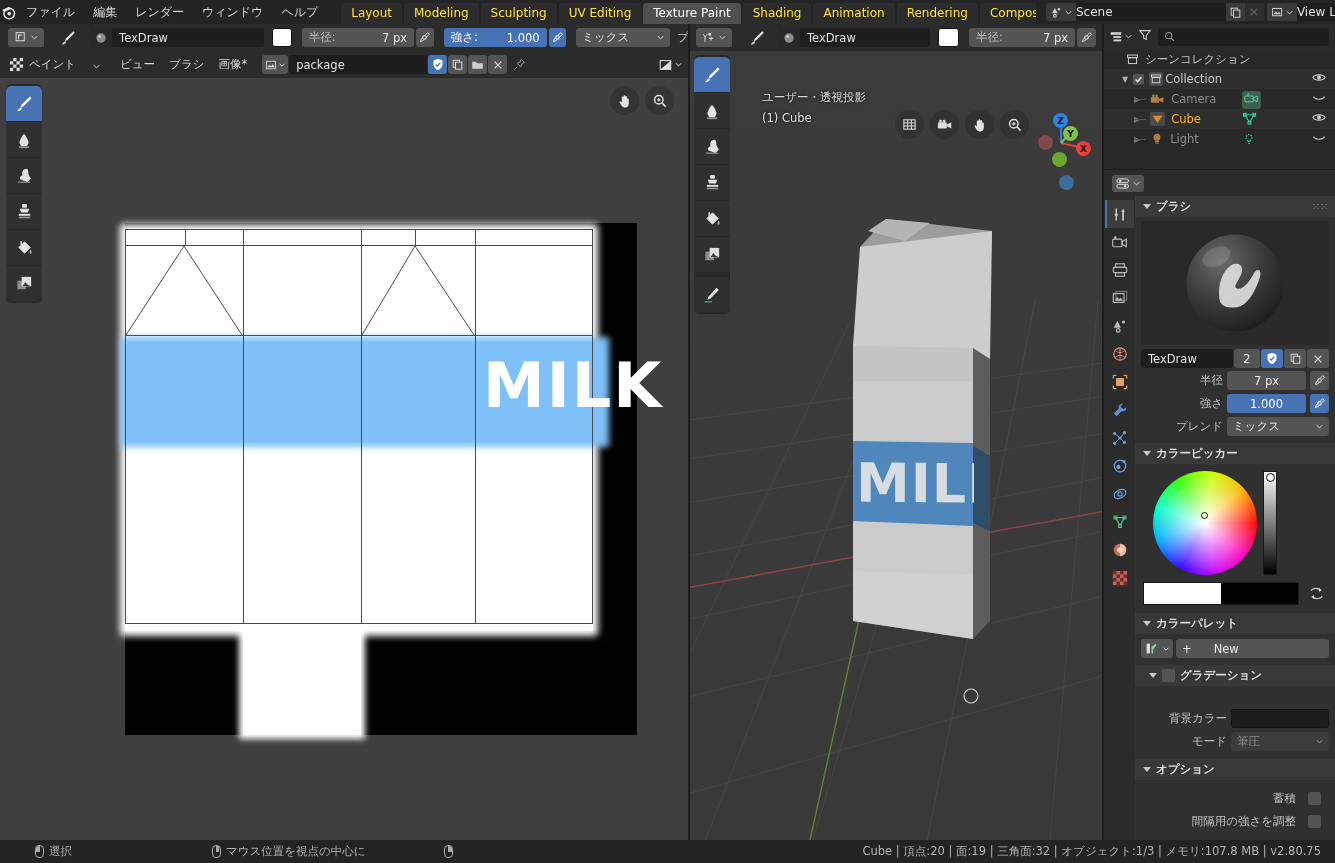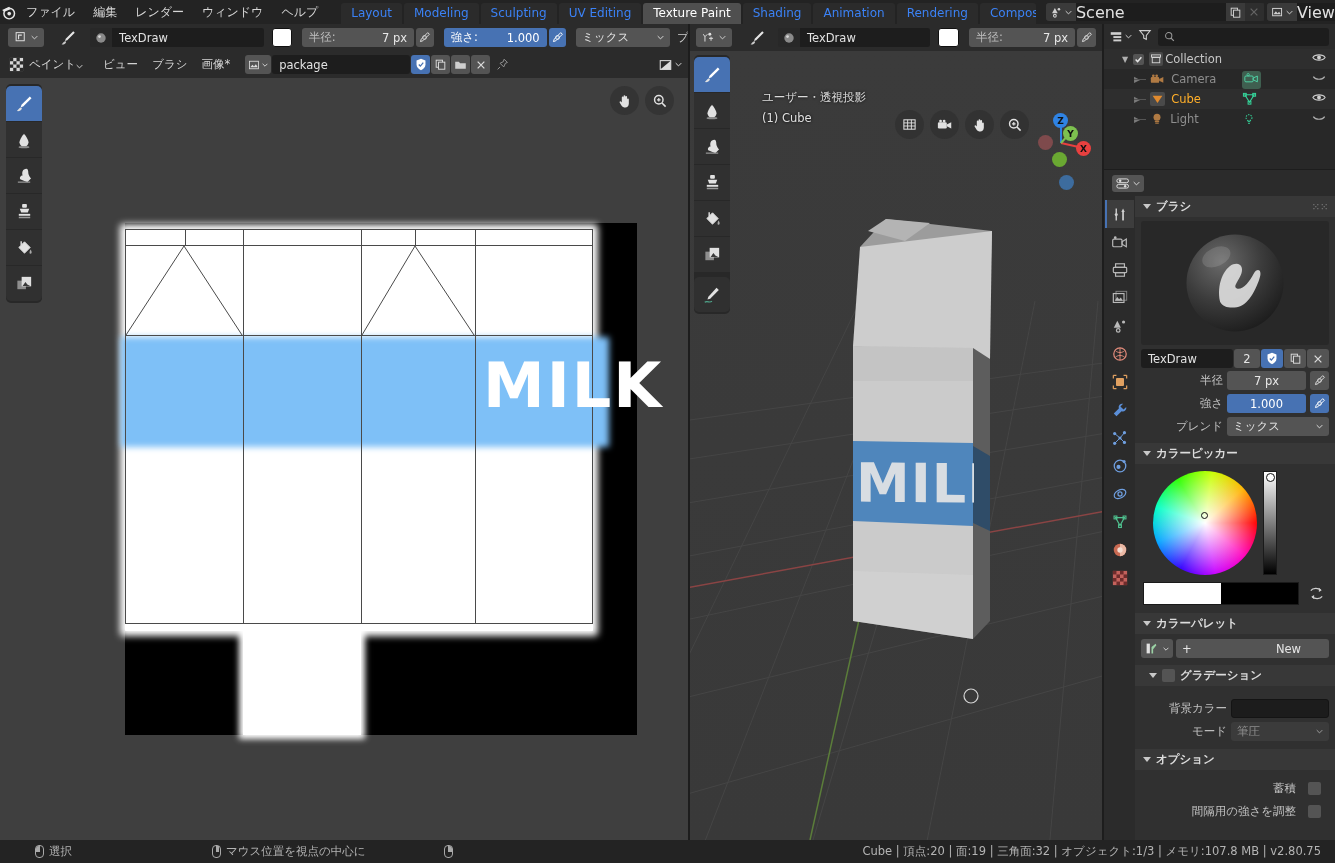--- a/index.html
+++ b/index.html
@@ -9,26 +9,26 @@
     font-family:"DejaVu Sans","Liberation Sans",sans-serif;
     font-size:11.5px; color:#d5d5d5; -webkit-font-smoothing:antialiased;
   }
   .app { position:relative; width:1335px; height:863px; }
 
   
   .topbar{position:absolute;left:0;top:0;width:1335px;height:24px;background:#232323;display:flex;align-items:center;}
   .blender-logo{width:28px;height:24px;display:flex;align-items:center;justify-content:center;}
   .menu-item{padding:2px 9px;font-size:12px;color:#d7d7d7;white-space:nowrap;cursor:default;}
   .wstabs{display:flex;align-items:flex-end;height:24px;margin-left:14px;}
-  .wstab{padding:4px 10px 5px;font-size:12px;color:#3b82f6;background:#2b2b2b;margin-right:2px;border-radius:3px 3px 0 0;height:21px;line-height:13px;white-space:nowrap;}
+  .wstab{padding:4px 10px 5px;font-size:12px;color:#fde047;background:#2b2b2b;margin-right:2px;border-radius:3px 3px 0 0;height:21px;line-height:13px;white-space:nowrap;}
   .wstab.active{background:#4f4f4f;color:#fff;}
   .topright{margin-left:8px;display:flex;align-items:center;gap:3px;}
   .idblock{display:flex;align-items:center;background:#282828;border-radius:3px;height:18px;}
   .idicon{display:flex;align-items:center;gap:2px;padding:0 4px;background:#3a3a3a;border-radius:3px 0 0 3px;height:18px;}
-  .idname{background:#1d1d1d;min-width:150px;height:18px;display:flex;align-items:center;padding:0 0;font-size:16px;color:#e2e2e2;}
+  .idname{background:#1d1d1d;min-width:150px;height:18px;display:flex;align-items:center;padding:0 0;font-size:12px;color:#e2e2e2;}
   .idbtn{width:19px;height:18px;display:flex;align-items:center;justify-content:center;background:#3a3a3a;}
   .idbtn.dim{opacity:.35;}
 
   
   .hdr{position:absolute;background:#2b2b2b;display:flex;align-items:center;height:27px;}
   .btn{height:19px;border-radius:3px;background:#545454;display:flex;align-items:center;justify-content:center;padding:0 6px;font-size:11.5px;color:#e6e6e6;white-space:nowrap;}
   .flat{background:transparent;padding:0 7px;height:19px;display:flex;align-items:center;font-size:11.5px;color:#d7d7d7;white-space:nowrap;border-radius:3px;}
   .field{height:19px;border-radius:3px;background:#1d1d1d;display:flex;align-items:center;padding:0 7px;color:#e2e2e2;font-size:11.5px;}
   .slider{height:19px;border-radius:3px;background:#545454;display:flex;align-items:center;justify-content:space-between;padding:0 7px;font-size:11.5px;position:relative;overflow:hidden;}
   .slider .lab{color:#bdbdbd;z-index:2;}
@@ -236,21 +236,21 @@
               <rect x="8" y="1" width="3.5" height="3.5"></rect>
               <rect x="4.5" y="4.5" width="3.5" height="3.5"></rect>
               <rect x="11.5" y="4.5" width="3.5" height="3.5"></rect>
               <rect x="1" y="8" width="3.5" height="3.5"></rect>
               <rect x="8" y="8" width="3.5" height="3.5"></rect>
               <rect x="4.5" y="11.5" width="3.5" height="3.5"></rect>
               <rect x="11.5" y="11.5" width="3.5" height="3.5"></rect>
             </g>
           </svg>
       </div>
-      <div class="flat" style="padding-left:5px;display:flex;gap:0" data-name="image-editor-mode-menu">
+      <div class="flat" style="padding-left:5px;display:flex;gap:17px" data-name="image-editor-mode-menu">
         <span data-name="image-editor-mode-label">ペイント</span>
         <svg width="7" height="7" viewBox="0 0 10 10" style="margin-top:4px">
             <path d="M1 3 L5 7 L9 3" fill="none" stroke="#d0d0d0" stroke-width="1.4"></path>
           </svg>
       </div>
       <div class="flat" style="margin-left:6px" data-name="image-menu-view">ビュー</div>
       <div class="flat" data-name="image-menu-brush">ブラシ</div>
       <div class="flat" data-name="image-menu-image">画像*</div>
 
       <div style="margin-left:8px;display:flex;align-items:center;gap:1px">
@@ -701,20 +701,29 @@
       <div style="margin-left:6px;flex:1;margin-right:6px;height:18px;background:#1d1d1d;border-radius:3px;display:flex;align-items:center;padding:0 6px;gap:5px" data-name="outliner-search-input">
         <svg width="11" height="11" viewBox="0 0 14 14" data-name="search-icon">
             <circle cx="6" cy="6" r="4" fill="none" stroke="#9a9a9a" stroke-width="1.3"></circle>
             <path d="M9 9 L12.5 12.5" stroke="#9a9a9a" stroke-width="1.5"></path>
           </svg>
         <span data-name="outliner-search-text" placeholder=""></span>
       </div>
     </div>
 
     <div style="position:absolute;left:0;top:25px;width:231px" data-name="outliner-tree">
+      <div class="orow" data-name="outliner-root-row">
+        <span style="margin-left:16px;display:flex;align-items:center" data-name="collection-icon">
+          <svg width="13" height="13" viewBox="0 0 16 16">
+              <rect x="2" y="2.5" width="12" height="3" fill="none" stroke="#cfcfcf" stroke-width="1.2"></rect>
+              <rect x="3" y="6" width="10" height="7" fill="none" stroke="#cfcfcf" stroke-width="1.2"></rect>
+            </svg>
+        </span>
+        <span style="margin-left:6px" data-name="outliner-root-label">シーンコレクション</span>
+      </div>
 
       <div class="orow alt" data-name="outliner-item-collection">
         <span style="margin-left:12px;color:#b0b0b0;font-size:8px" data-name="disclosure-down-icon">▼</span>
         <span style="margin-left:5px;width:11px;height:11px;background:#545454;border-radius:2px;display:flex;align-items:center;justify-content:center" data-name="collection-checkbox">
           <svg width="9" height="9" viewBox="0 0 10 10">
               <path d="M1.8 5 L4 7.3 L8.2 2.5" stroke="#e6e6e6" stroke-width="1.6" fill="none"></path>
             </svg>
         </span>
         <span style="margin-left:5px;display:flex;align-items:center;background:#4a4a4a;border-radius:2px;padding:1px" data-name="collection-icon">
           <svg width="12" height="12" viewBox="0 0 16 16">
@@ -1058,30 +1067,30 @@
           <svg width="13" height="13" viewBox="0 0 16 16">
               <rect x="2" y="2" width="4" height="12" fill="#e2e2e2"></rect>
               <path d="M8 14 L8 6 L13 2 L14 4 L10 9 L10 14 Z" fill="#9ad0a4"></path>
             </svg>
           <svg width="6" height="6" viewBox="0 0 10 10">
               <path d="M1 3 L5 7 L9 3" fill="none" stroke="#dcdcdc" stroke-width="1.5"></path>
             </svg>
         </div>
         <div class="btn" style="flex:1;justify-content:flex-start;gap:22px" data-name="new-palette-button">
           <span data-name="plus-icon">+</span>
-          <span style="flex:1;text-align:right;margin-right:22px" data-name="new-palette-label">New</span>
+          <span style="flex:1;text-align:left;margin-right:22px" data-name="new-palette-label">New</span>
         </div>
       </div>
 
       <div class="panel-hdr" style="margin-top:7px;padding-left:14px" data-name="gradation-panel-header">
         <span class="tri" data-name="disclosure-down-icon"></span>
         <span class="chk" data-name="gradation-enable-checkbox"></span>
         <span data-name="gradation-title">グラデーション</span>
       </div>
-      <div class="prow" style="margin-top:12px" data-name="bgcolor-row">
+      <div class="prow" style="margin-top:22px" data-name="bgcolor-row">
         <span class="plabel" style="width:86px" data-name="bgcolor-label">背景カラー</span>
         <div style="flex:1;height:19px;border-radius:3px;background:#1c1c1c;border:1px solid #141414" data-name="bgcolor-swatch"></div>
       </div>
       <div class="prow" data-name="mode-row">
         <span class="plabel" style="width:86px" data-name="mode-label">モード</span>
         <div class="drop" style="flex:1;background:#3b3b3b;color:#8e8e8e" data-name="mode-dropdown">
           <span data-name="mode-value">筆圧</span>
           <svg width="7" height="7" viewBox="0 0 10 10">
               <path d="M1 3 L5 7 L9 3" fill="none" stroke="#9e9e9e" stroke-width="1.4"></path>
             </svg>

